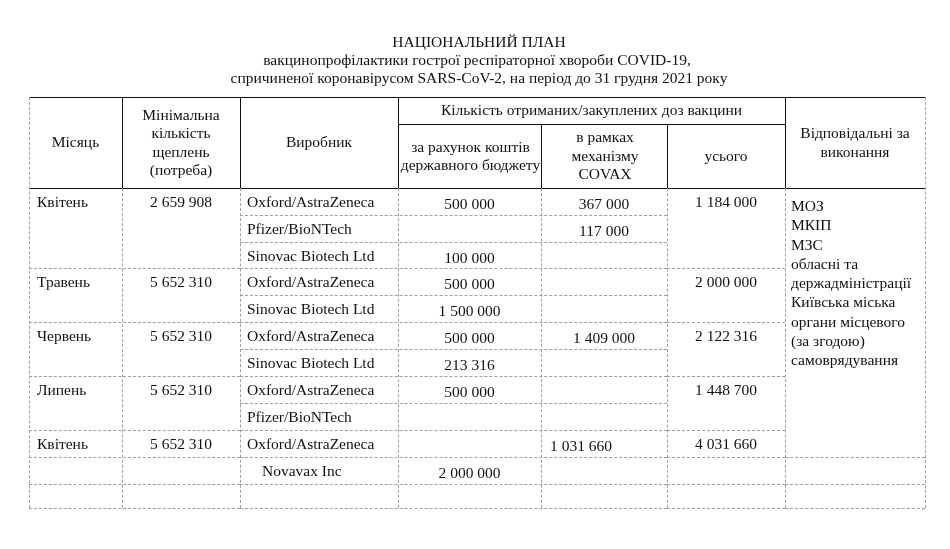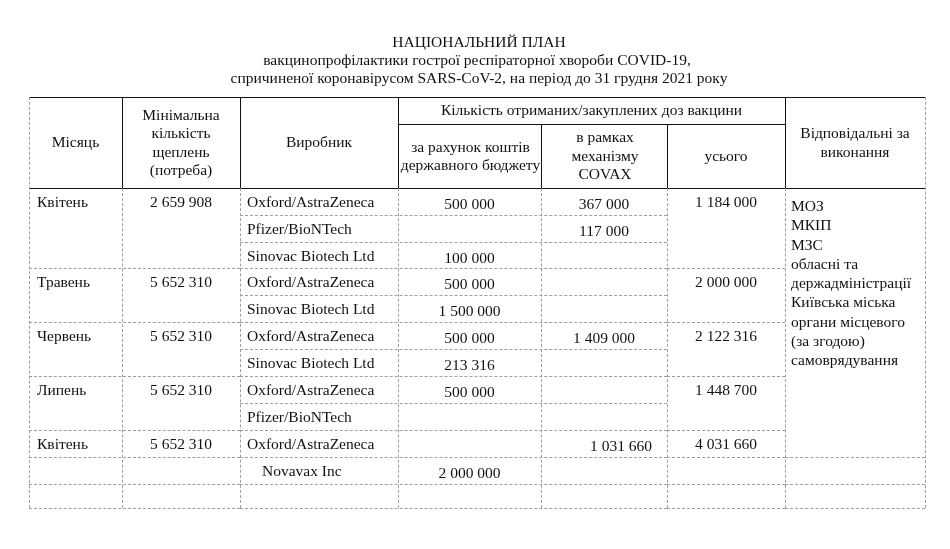--- a/index.html
+++ b/index.html
@@ -133,20 +133,20 @@
     <div class="cell" style="left: 247px; top: 353px;">Sinovac Biotech Ltd</div>
     <div class="cell c" style="left: 398px; top: 355px; width: 143px;">213 316</div>
     <div class="cell c" style="left: 541px; top: 355px; width: 126px;"></div>
     <div class="cell" style="left: 247px; top: 380px;">Oxford/AstraZeneca</div>
     <div class="cell c" style="left: 398px; top: 382px; width: 143px;">500 000</div>
     <div class="cell c" style="left: 541px; top: 382px; width: 126px;"></div>
     <div class="cell" style="left: 247px; top: 407px;">Pfizer/BioNTech</div>
     <div class="cell c" style="left: 398px; top: 409px; width: 143px;"></div>
     <div class="cell" style="left: 247px; top: 434px;">Oxford/AstraZeneca</div>
     <div class="cell c" style="left: 398px; top: 436px; width: 143px;"></div>
-    <div class="cell c" style="left: 558px; top: 436px; width: 126px;">1 031 660</div>
+    <div class="cell c" style="left: 518px; top: 436px; width: 126px;">1 031 660</div>
     <div class="cell" style="left: 247px; top: 461px; margin-left: 15px;">Novavax Inc</div>
     <div class="cell c" style="left: 398px; top: 463px; width: 143px;">2 000 000</div>
     <div class="cell c" style="left: 541px; top: 463px; width: 126px;"></div>
     <div class="cell" style="left: 247px; top: 488px;"></div>
     <div class="cell c" style="left: 398px; top: 490px; width: 143px;"></div>
     <div class="cell c" style="left: 541px; top: 490px; width: 126px;"></div>
   </div>
 
 </body></html>

